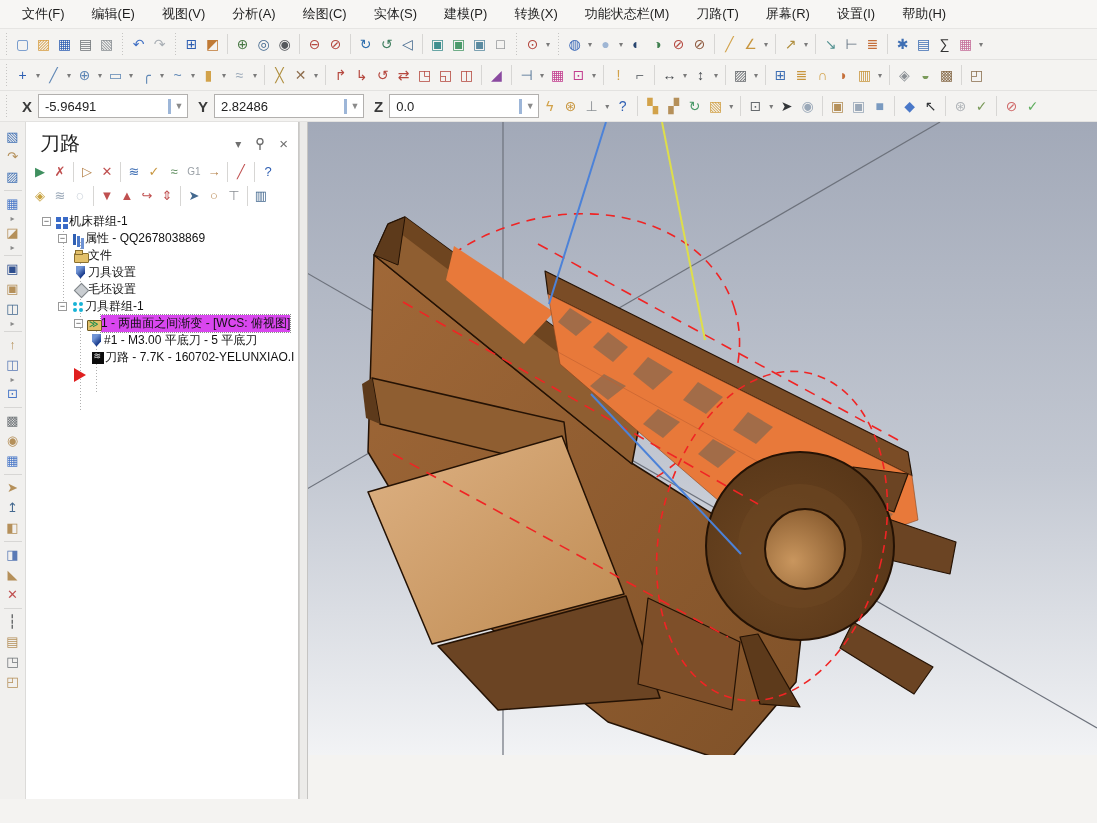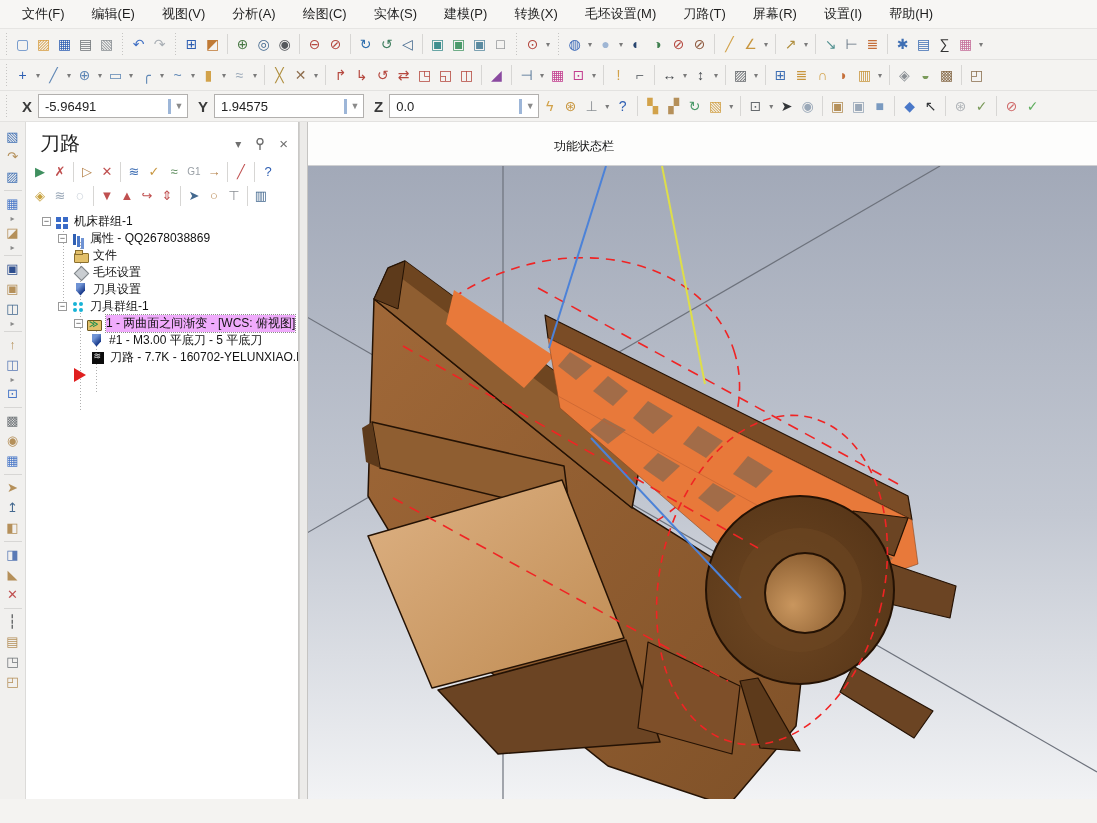--- a/index.html
+++ b/index.html
@@ -50,22 +50,22 @@
   .ptitle{font-size:20px;color:#1d1d1d;flex:1;}
   .phbtn{color:#6f6f6f;font-size:12px;margin-left:14px;cursor:default;}
   .ptools{display:flex;align-items:center;padding:3px 2px 1px 4px;}
   .ptools .ticon{width:20px;height:20px;line-height:20px;font-size:13px;}
   .ptools .sep{margin:0 3px;}
 
   .tree{position:relative;flex:1;margin-top:6px;font-size:12px;color:#111;overflow:hidden;}
   .trow2{position:relative;height:17px;display:flex;align-items:center;white-space:nowrap;}
   .exp{width:9px;height:9px;border:1px solid #9a9a9a;background:#fff;font-size:9px;line-height:7px;
     text-align:center;color:#444;flex:0 0 auto;margin-right:4px;box-sizing:border-box;}
-  .tlabel{margin-left:5px;}
-  .tlabel.sel{background:#f0abfc;outline:1px dotted #8a8a8a;}
+  .tlabel{}
+  .tlabel.sel{background:#d946ef;outline:1px dotted #8a8a8a;}
   .dotline{position:absolute;width:1px;background-image:repeating-linear-gradient(#b0b0b0 0 1px,transparent 1px 3px);}
 
   
   .ti{width:14px;height:14px;position:relative;flex:0 0 auto;display:inline-block;}
   .ti-grid::before{content:"";position:absolute;left:1px;top:2px;width:5px;height:5px;background:#3a6bc8;
     box-shadow:7px 0 #3a6bc8,0 7px #3a6bc8,7px 7px #3a6bc8;}
   .ti-bars::before{content:"";position:absolute;left:2px;bottom:1px;width:3px;height:11px;background:#2f5fb3;
     box-shadow:4px 2px #4a78c8,8px 4px #6f93d4;}
   .ti-folder::before{content:"";position:absolute;left:0;top:4px;width:13px;height:8px;background:#e3c06a;
     border:1px solid #8a6f2f;border-radius:1px;}
@@ -105,21 +105,21 @@
 
   <div class="menubar" id="menubar">
       <span>文件(F)</span>
       <span>编辑(E)</span>
       <span>视图(V)</span>
       <span>分析(A)</span>
       <span>绘图(C)</span>
       <span>实体(S)</span>
       <span>建模(P)</span>
       <span>转换(X)</span>
-      <span>毛坯设置(M)</span>
+      <span>功能状态栏(M)</span>
       <span>刀路(T)</span>
       <span>屏幕(R)</span>
       <span>设置(I)</span>
       <span>帮助(H)</span>
     </div>
 
   <div class="trow" id="trow1">
       <span class="handle"></span>
       <span class="ticon" style="color: rgb(91, 135, 197);">▢</span>
       <span class="ticon" style="color: rgb(215, 159, 69);">▨</span>
@@ -243,21 +243,21 @@
     </div>
   <div class="trow" id="trow3">
     <span class="handle"></span>
     <span class="coordlbl">X</span>
     <span class="combo">
       <span class="val">-5.96491</span>
       <span class="ca">▼</span>
     </span>
     <span class="coordlbl">Y</span>
     <span class="combo">
-      <span class="val">1.94575</span>
+      <span class="val">2.82486</span>
       <span class="ca">▼</span>
     </span>
     <span class="coordlbl">Z</span>
     <span class="combo">
       <span class="val">0.0</span>
       <span class="ca">▼</span>
     </span>
     <span id="trow3icons" style="display:flex;align-items:center;">
         <span class="ticon" style="color: rgb(210, 162, 74);">ϟ</span>
         <span class="ticon" style="color: rgb(200, 150, 63);">⊛</span>
@@ -388,26 +388,26 @@
           <div class="trow2" style="padding-left: 32px;">
             <span class="exp">−</span>
             <span class="ti ti-bars"></span>
             <span class="tlabel">属性 - QQ2678038869</span>
           </div>
           <div class="trow2" style="padding-left: 48px;">
             <span class="ti ti-folder"></span>
             <span class="tlabel">文件</span>
           </div>
           <div class="trow2" style="padding-left: 48px;">
+            <span class="ti ti-shield"></span>
+            <span class="tlabel">刀具设置</span>
+          </div>
+          <div class="trow2" style="padding-left: 48px;">
             <span class="ti ti-diamond"></span>
             <span class="tlabel">毛坯设置</span>
-          </div>
-          <div class="trow2" style="padding-left: 48px;">
-            <span class="ti ti-shield"></span>
-            <span class="tlabel">刀具设置</span>
           </div>
           <div class="trow2" style="padding-left: 32px;">
             <span class="exp">−</span>
             <span class="ti ti-dots"></span>
             <span class="tlabel">刀具群组-1</span>
           </div>
           <div class="trow2" style="padding-left: 48px;">
             <span class="exp">−</span>
             <span class="ti ti-opfolder"></span>
             <span class="tlabel sel">1 - 两曲面之间渐变 - [WCS: 俯视图]</span>
@@ -422,23 +422,20 @@
           </div>
           <div class="trow2" style="padding-left: 48px;">
             <span class="ti ti-arrow"></span>
           </div>
         </div>
     </div>
 
     <div class="splitter"></div>
 
     <div class="right">
-      <div class="funcbar">
-        <span class="funclabel">功能状态栏</span>
-      </div>
       <div class="viewport">
         <svg width="789" height="633" viewBox="0 0 789 633">
           <defs>
             <linearGradient id="bgG" x1="0" y1="0" x2="0" y2="1">
               <stop offset="0" style="stop-color:var(--viewport-top)"></stop>
               <stop offset="0.55" style="stop-color:var(--viewport-mid)"></stop>
               <stop offset="1" style="stop-color:var(--viewport-bottom)"></stop>
             </linearGradient>
             <linearGradient id="bodyG" x1="0" y1="0" x2="1" y2="1">
               <stop offset="0" style="stop-color:var(--model-mid)"></stop>

